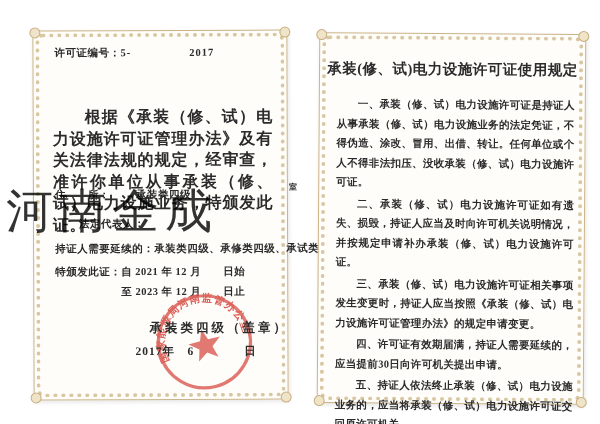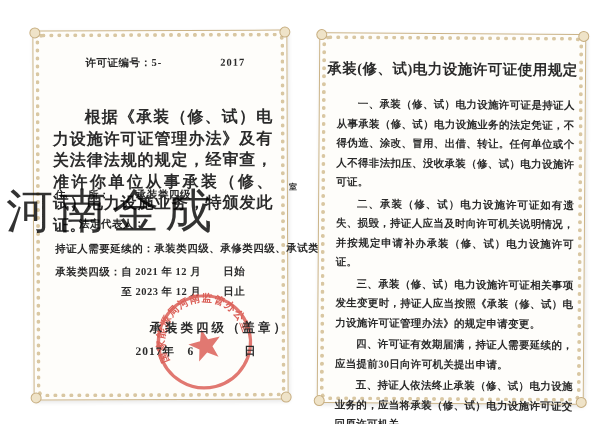--- a/index.html
+++ b/index.html
@@ -14,21 +14,21 @@
   .page-right{left:318px;top:33px;width:267px;height:371px;transform:rotate(0.4deg);}
 
   .frame-outer{position:absolute;inset:0;border:1px solid #cbb489;border-radius:8px;pointer-events:none;}
   .frame-dots{position:absolute;inset:3px;border:4px dotted #d9c7a2;border-radius:8px;pointer-events:none;}
   .corner{position:absolute;width:9px;height:9px;border:1px solid #c7ae80;border-radius:50%;background:#efe3c8;}
   .corner.tl{left:-3px;top:-3px}.corner.tr{right:-3px;top:-3px}
   .corner.bl{left:-3px;bottom:-3px}.corner.br{right:-3px;bottom:-3px}
 
   .row{position:absolute;left:22px;white-space:nowrap;font-size:10.5px;font-weight:600;letter-spacing:0.5px;}
   .row .val{font-weight:600;}
-  .license-row{top:26px;margin-left:31px;}
+  .license-row{top:16px;}
   .license-row .num{font-family:"Liberation Serif",serif;letter-spacing:1px;}
   .gap-lg{display:inline-block;width:58px;}
   .gap-md{display:inline-block;width:26px;}
 
   .intro{position:absolute;left:20px;top:60px;width:220px;font-size:16px;font-weight:600;
          line-height:21.5px;text-align:justify;text-indent:2em;letter-spacing:0.5px;}
 
   .r-company{top:134px;}
   .r-address{top:158px;}
   .r-legal{top:187px;margin-left:24px;}
@@ -78,21 +78,21 @@
 
     <div class="row r-legal">
       <span>法定代表人：</span><span class="val"></span>
     </div>
 
     <div class="row r-class">
       <span>持证人需要延续的：</span><span class="val">承装类四级、承修类四级、承试类四级</span>
     </div>
 
     <div class="row r-valid1">
-      <span>承装类四级：</span><span class="val">自 2021 年 12 月　　日始</span>
+      <span>特颁发此证：</span><span class="val">自 2021 年 12 月　　日始</span>
     </div>
     <div class="row r-valid2">
       <span class="val">至 2023 年 12 月　　日止</span>
     </div>
 
     <svg class="seal" viewBox="0 0 100 100">
       <circle cx="50" cy="50" r="46" fill="none" stroke="#d8534b" stroke-width="3.2" opacity="0.85"></circle>
       <path id="sealArc" d="M 12,62 A 40,40 0 1 1 88,62" fill="none"></path>
       <text font-size="10.5" fill="#d8534b" font-weight="bold" letter-spacing="1">
         <textPath href="#sealArc" startOffset="2">国家能源局河南监管办公室</textPath>

